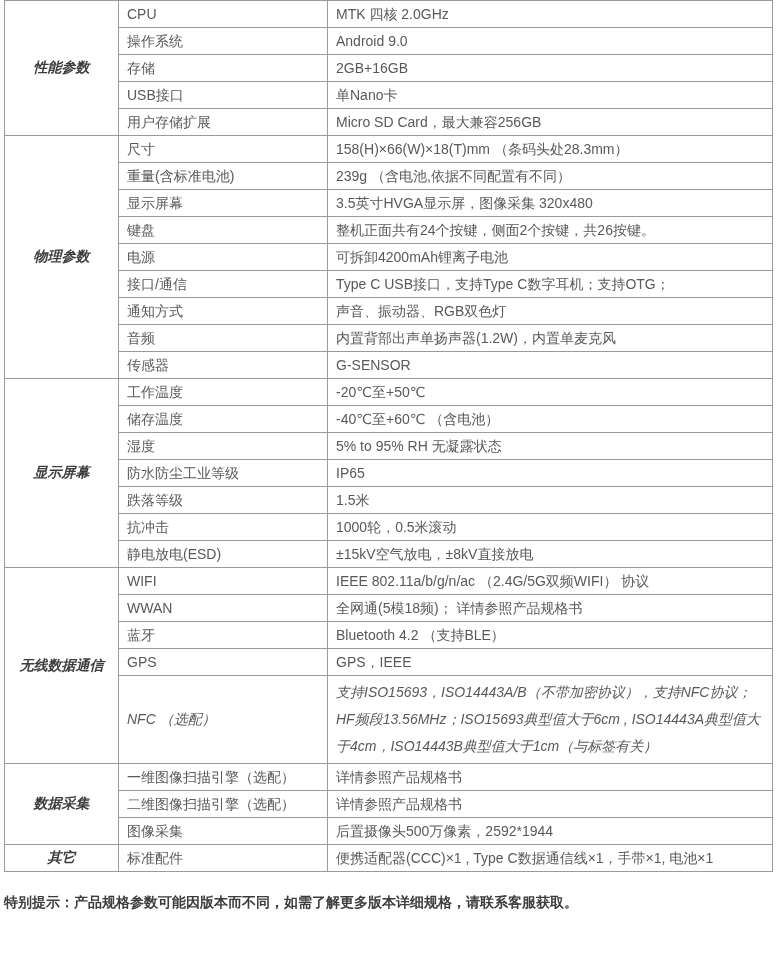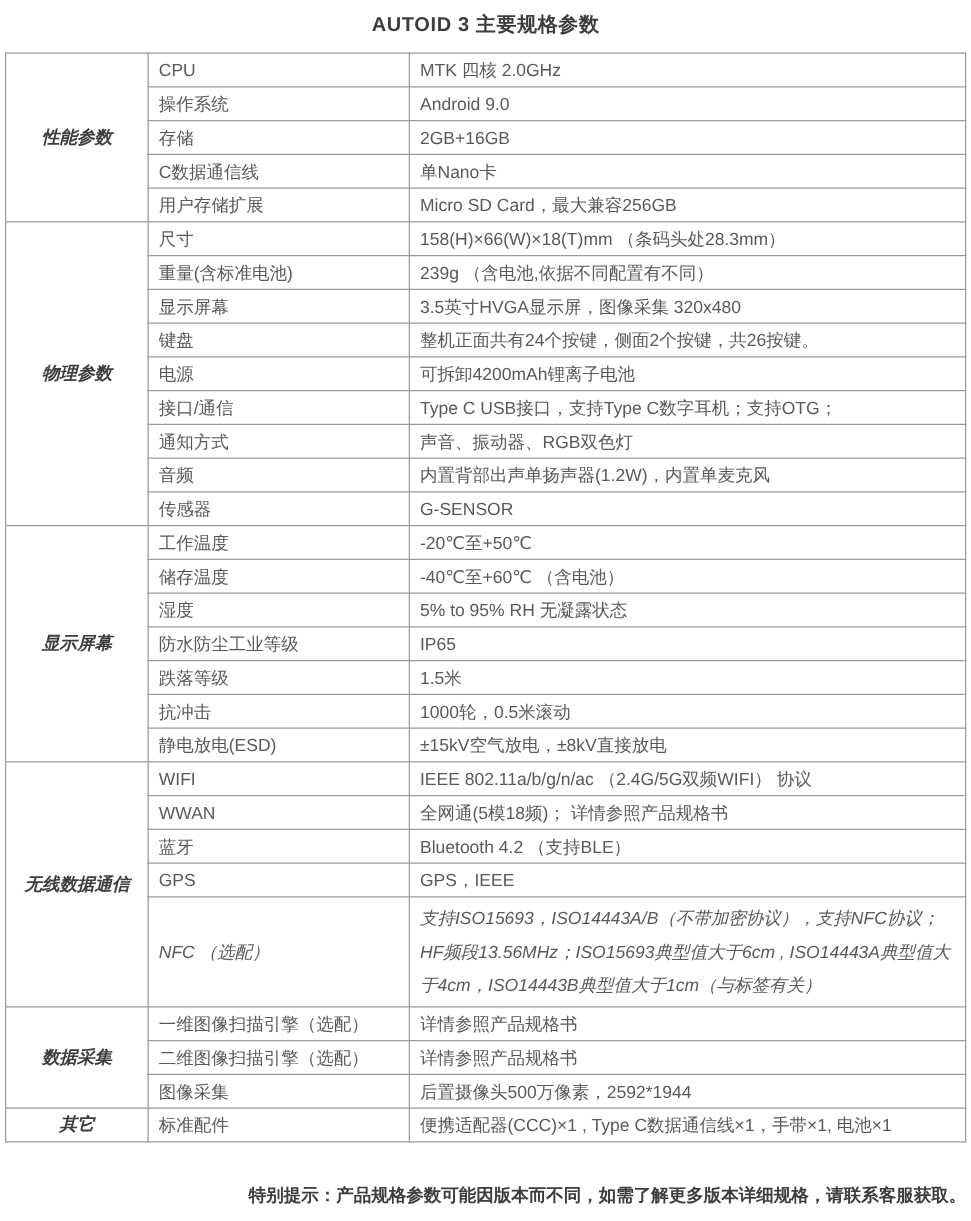--- a/index.html
+++ b/index.html
@@ -55,51 +55,49 @@
     line-height: 20px;
   }
   tr.multi td.value, tr.multi td.label {
     height: auto;
     line-height: 27px;
     padding-top: 3px;
     padding-bottom: 3px;
     font-style: italic;
   }
   .footer-note {
-    margin: 32px 4px 0 4px;
+    margin: 20px 4px 0 4px;
     font-weight: bold;
     font-size: 14px;
     color: #3d3d3d;
     line-height: 20px;
-    text-align: right;
   }
 </style>
 </head>
 <body>
 
 <div class="page">
-  <div class="title">AUTOID 3 主要规格参数</div>
 
   <table class="spec">
     <tbody id="spec-body">
         <tr>
           <th class="cat" rowspan="5">性能参数</th>
           <td class="label">CPU</td>
           <td class="value">MTK 四核 2.0GHz</td>
         </tr>
         <tr>
           <td class="label">操作系统</td>
           <td class="value">Android 9.0</td>
         </tr>
         <tr>
           <td class="label">存储</td>
           <td class="value">2GB+16GB</td>
         </tr>
         <tr>
-          <td class="label">C数据通信线</td>
+          <td class="label">USB接口</td>
           <td class="value">单Nano卡</td>
         </tr>
         <tr>
           <td class="label">用户存储扩展</td>
           <td class="value">Micro SD Card，最大兼容256GB</td>
         </tr>
         <tr>
           <th class="cat" rowspan="9">物理参数</th>
           <td class="label">尺寸</td>
           <td class="value">158(H)×66(W)×18(T)mm （条码头处28.3mm）</td>

